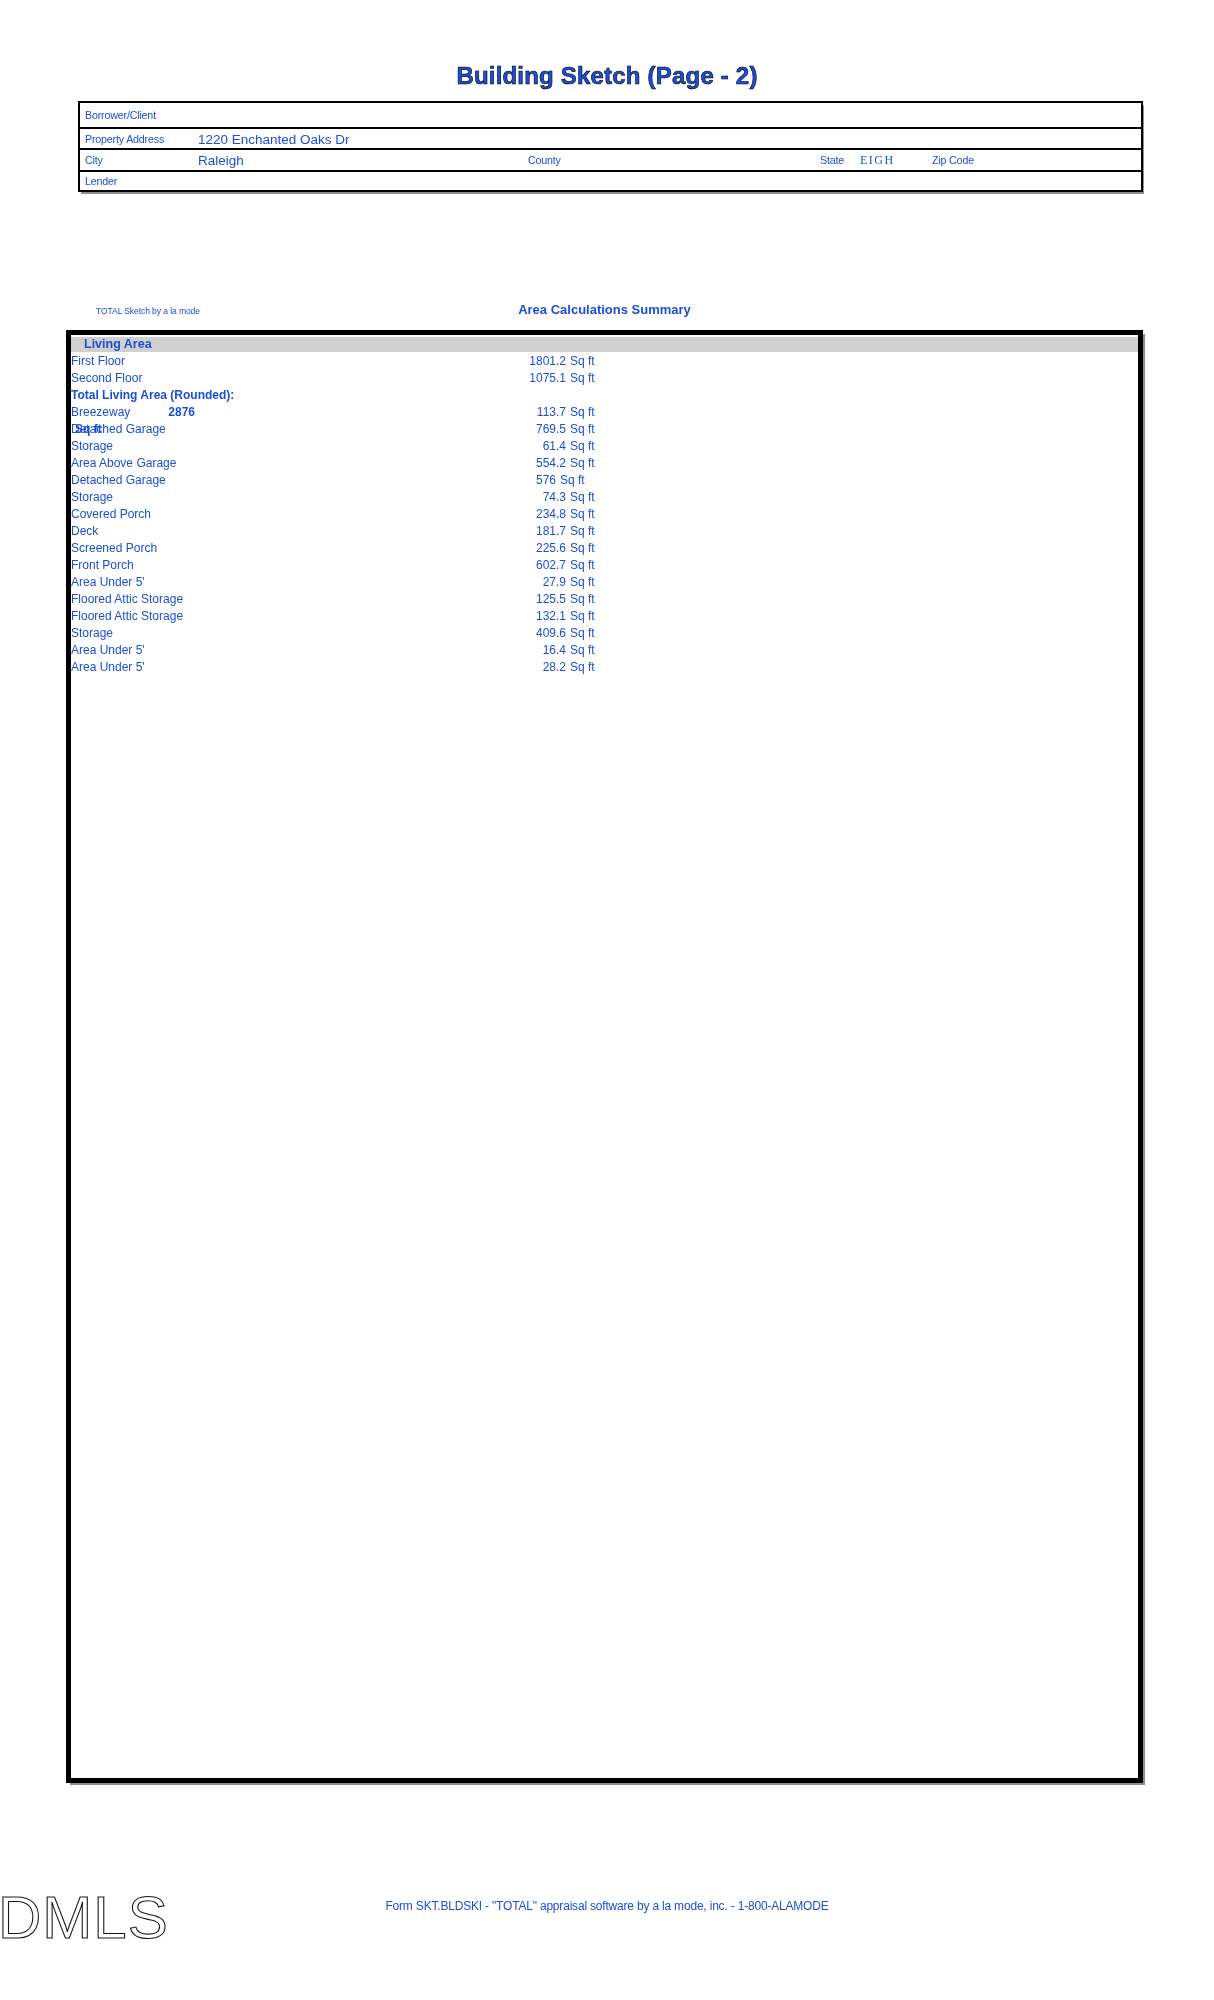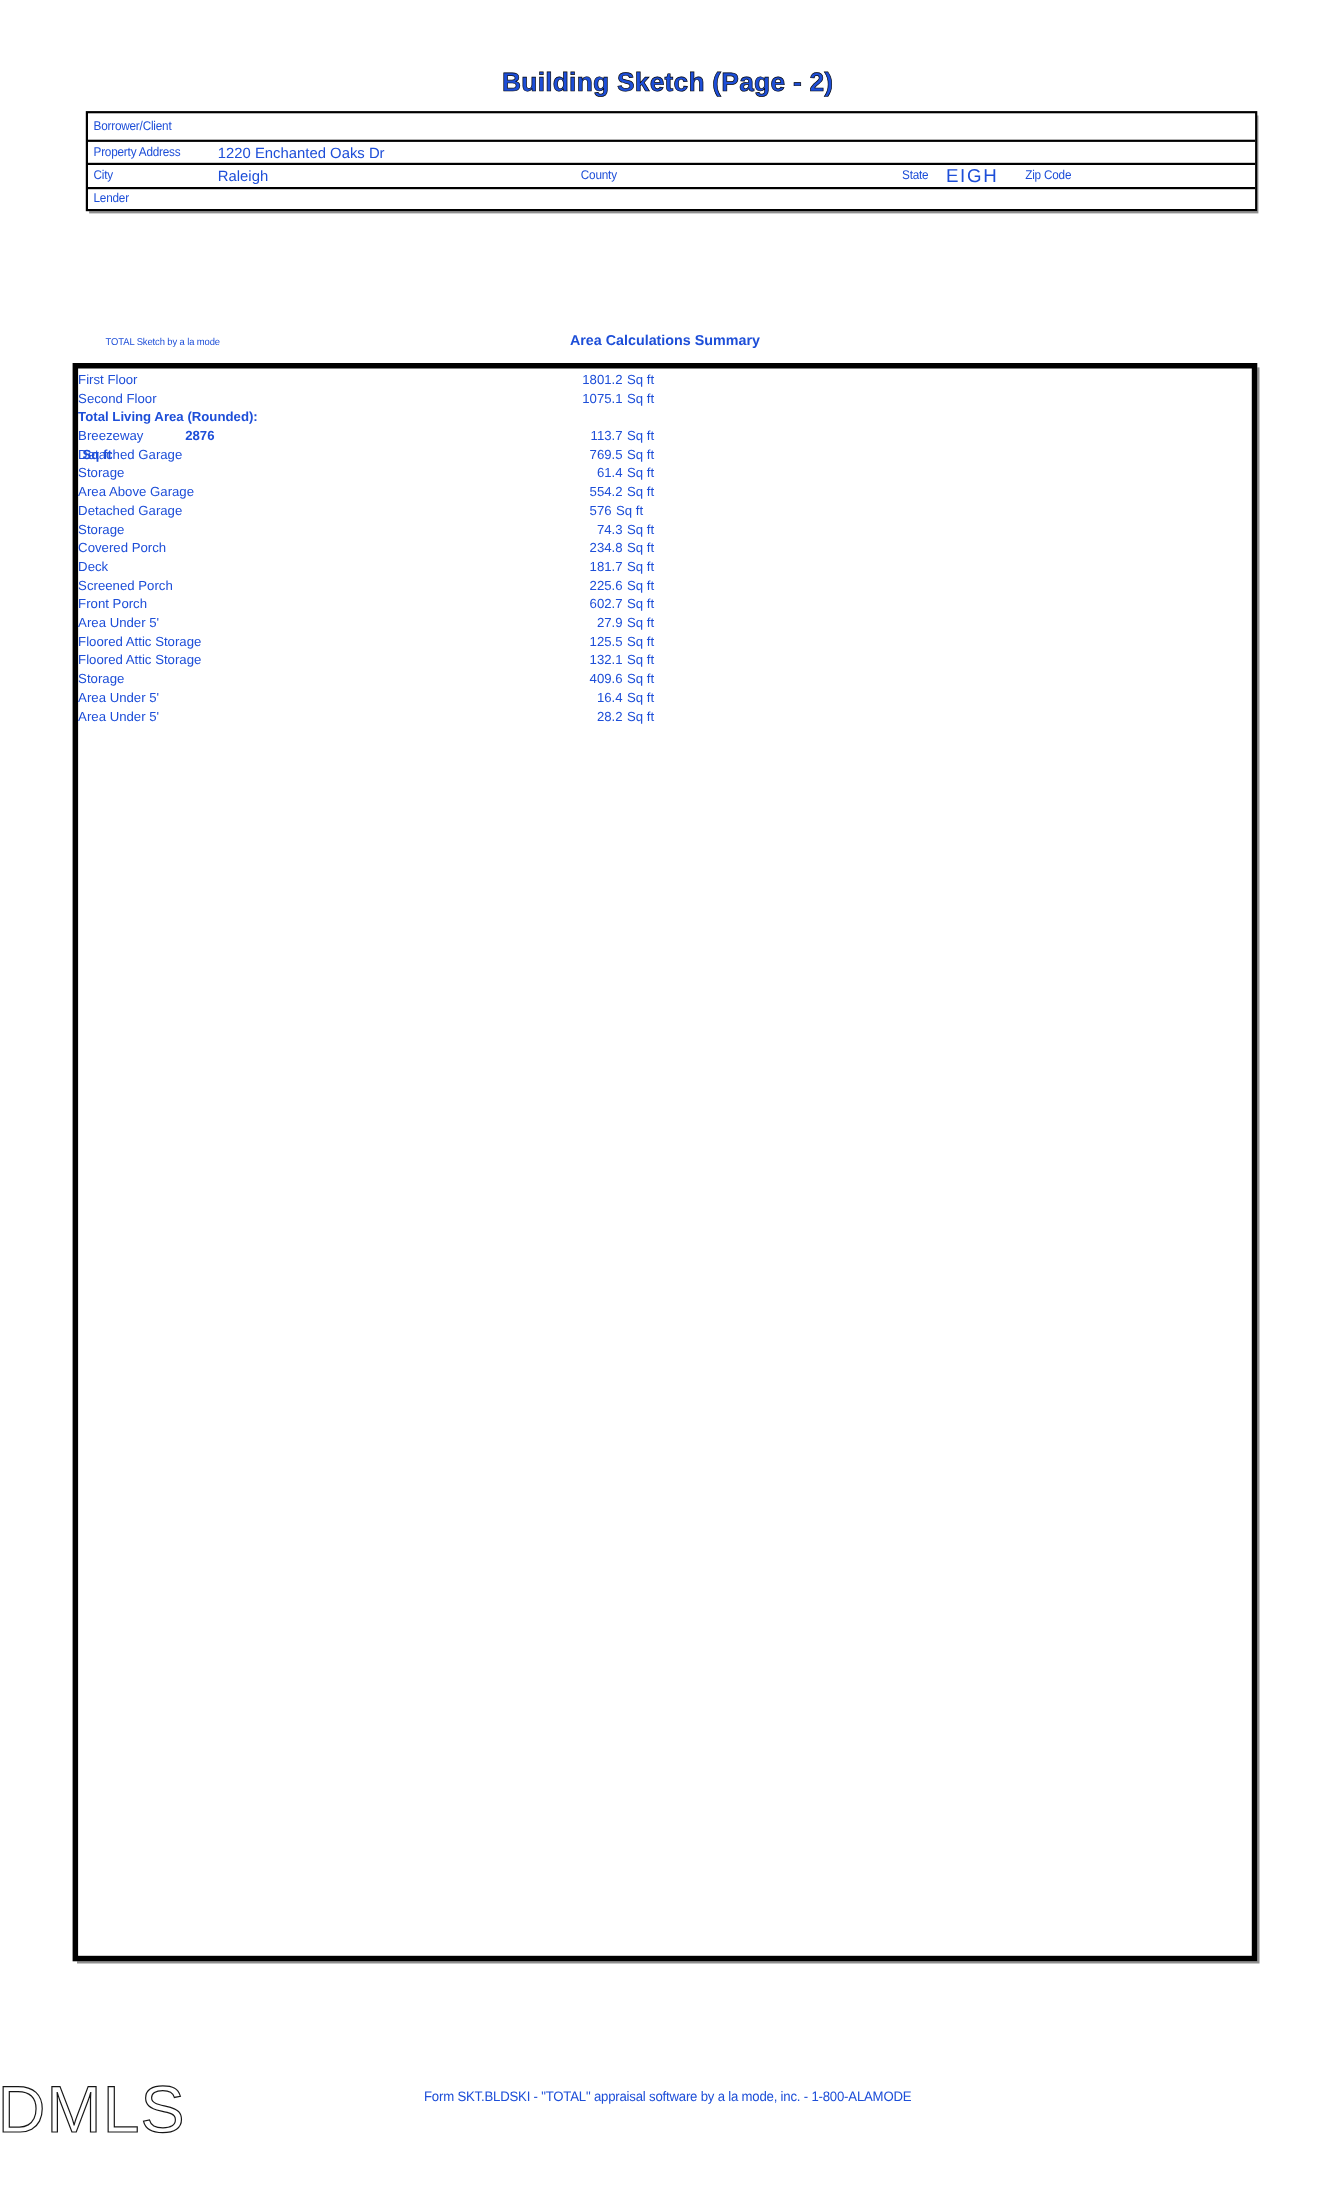--- a/index.html
+++ b/index.html
@@ -34,21 +34,21 @@
   .hvalue {
     position:absolute; top:50%; transform:translateY(-50%);
     font-size:13.5px; white-space:nowrap;
   }
   .x4   { left:5px; }
   .x118 { left:118px; }
   .x448 { left:448px; }
   .x740 { left:740px; }
   .x780 { left:780px; }
   .x852 { left:852px; }
-  .state-val { letter-spacing:1.5px; font-size:17px; }
+  .state-val { letter-spacing:1.5px; font-size:12px;font-family:Liberation Serif, serif; }
 
   
   .calc-head { position:absolute; left:66px; top:302px; width:1077px; height:16px; }
   .brand {
     position:absolute; left:30px; top:4px; font-size:9px; letter-spacing:-0.1px;
     transform:scaleX(0.95); transform-origin:left center; white-space:nowrap;
   }
   .calc-title {
     position:absolute; left:0; right:0; top:0; text-align:center;
     font-size:13px; font-weight:bold;
@@ -107,20 +107,21 @@
     </div>
   </div>
 
   <div class="calc-head">
     <span class="brand">TOTAL Sketch by a la mode</span>
     <span class="calc-title">Area Calculations Summary</span>
   </div>
 
   <div class="bigbox">
 
+    <div class="secbar">Living Area</div>
 
     <div class="arow">
       <span class="albl">First Floor</span>
       <span class="aint">1801</span>
       <span class="afrac">.2</span>
       <span class="aunit">Sq ft</span>
     </div>
     <div class="arow">
       <span class="albl">Second Floor</span>
       <span class="aint">1075</span>

